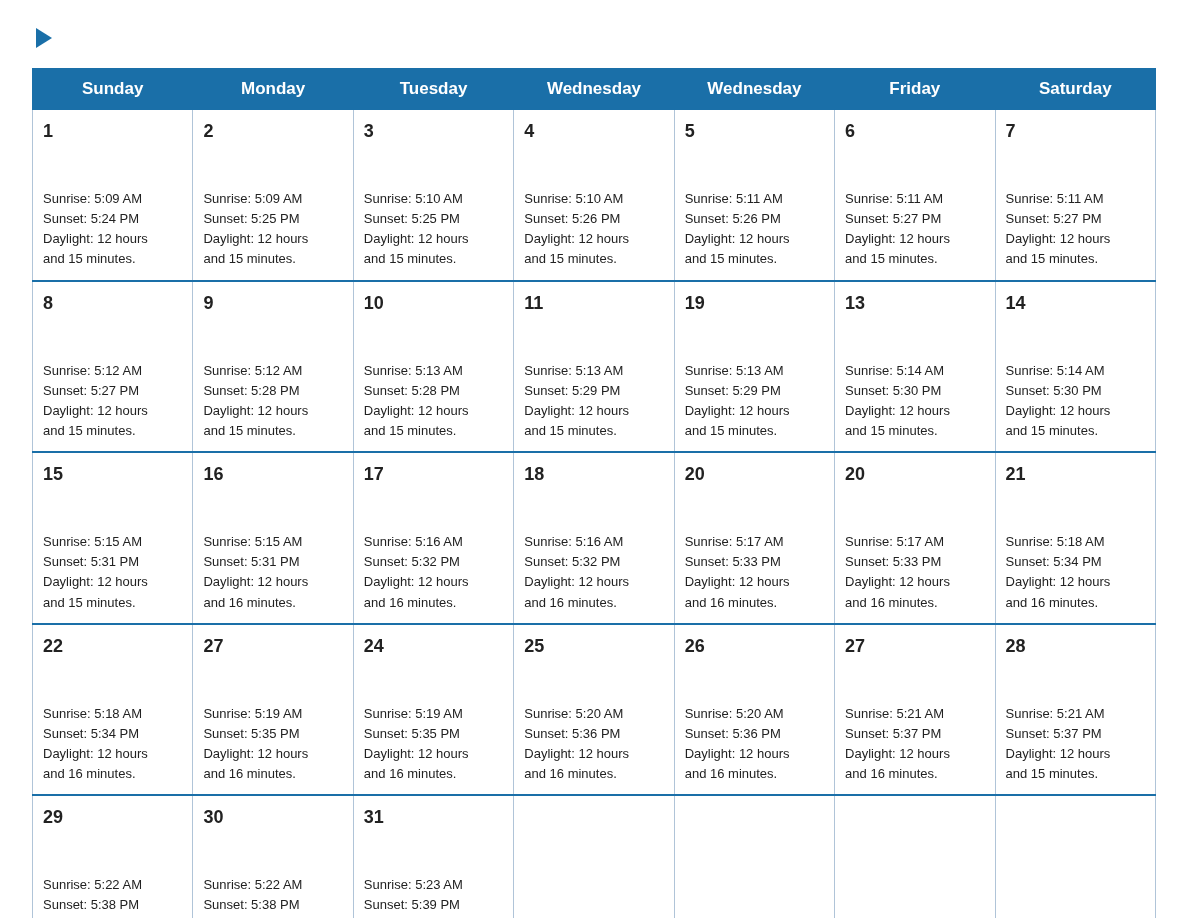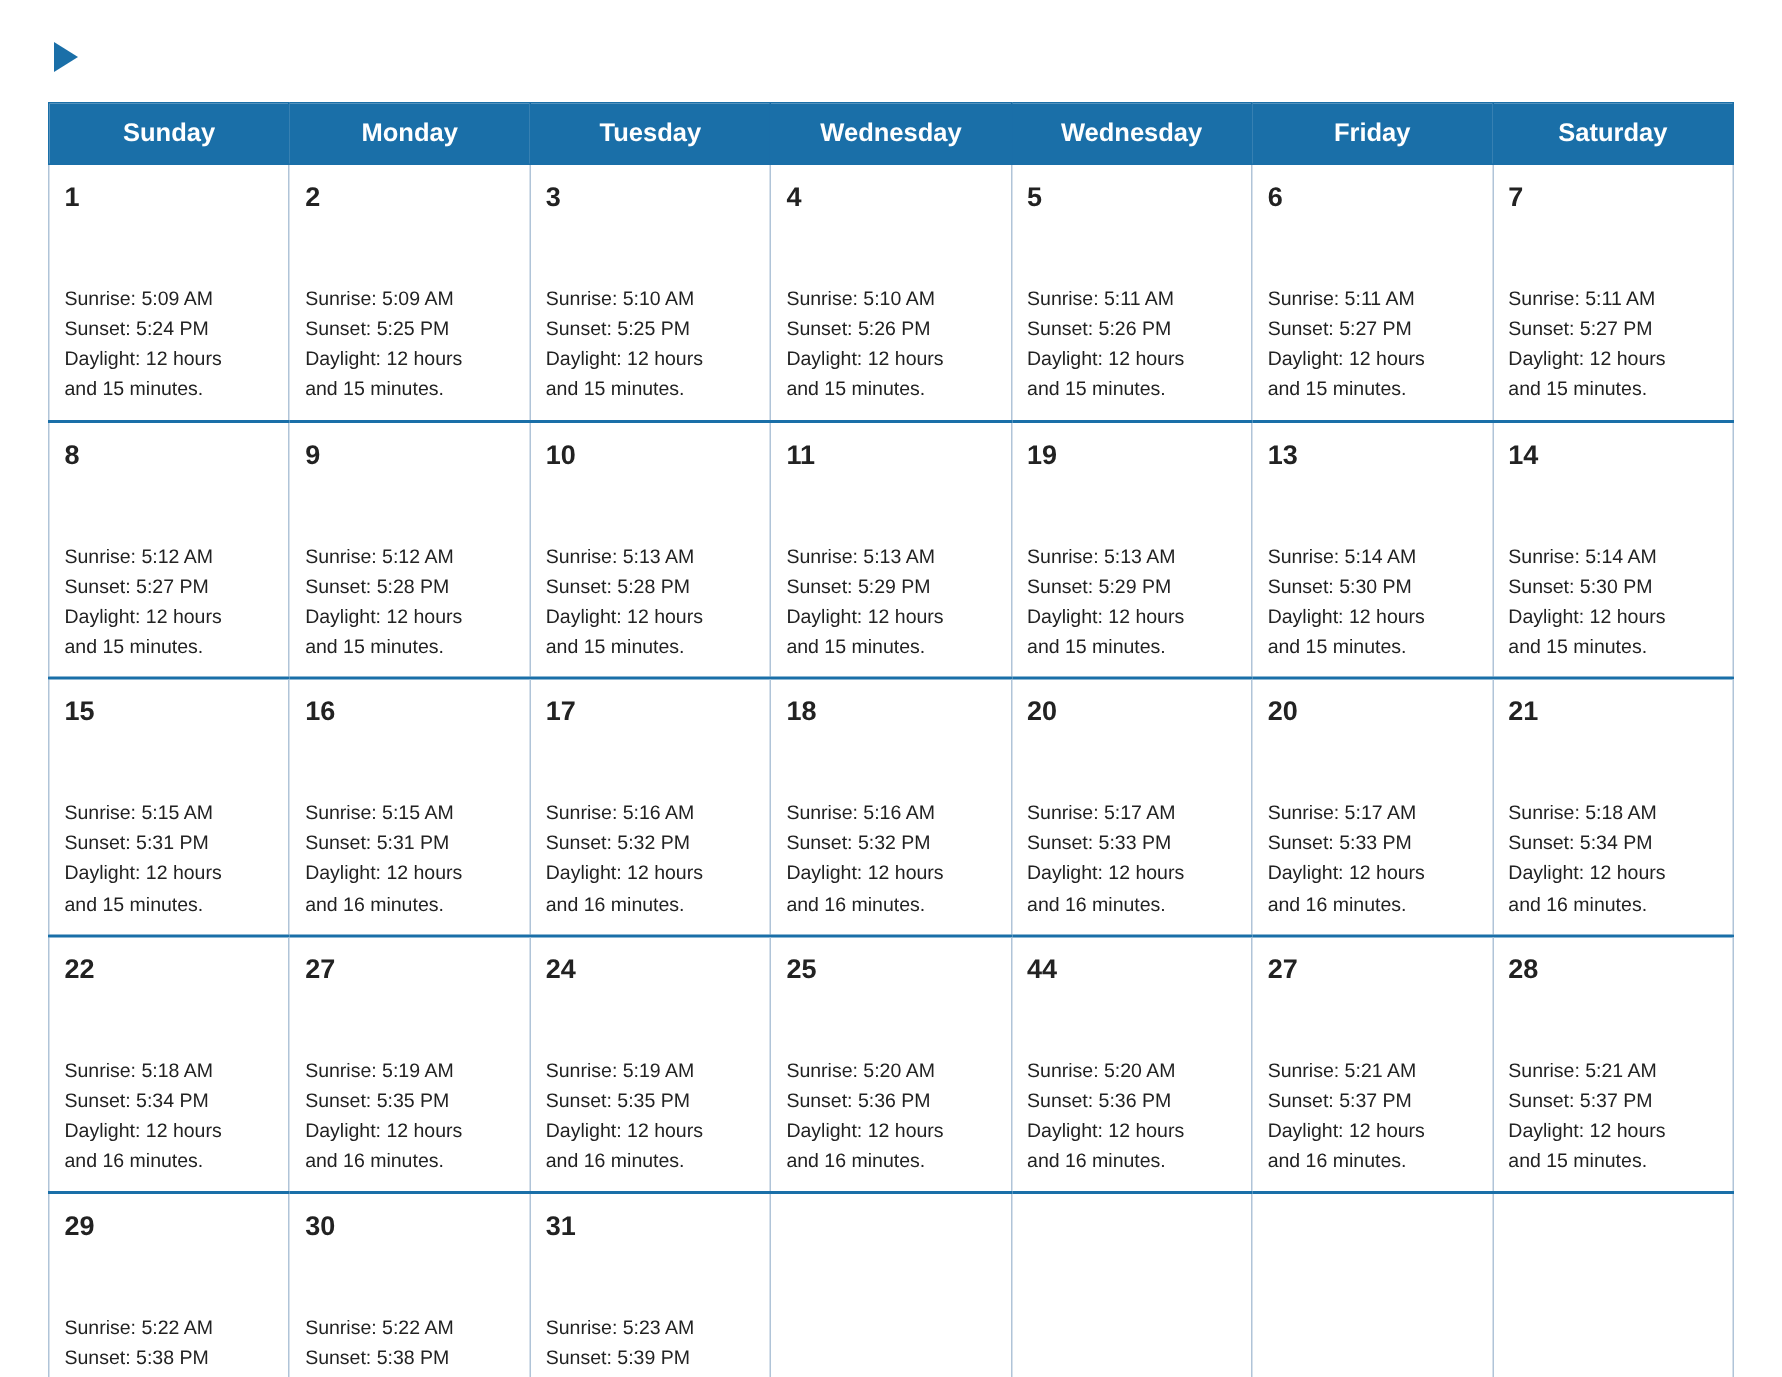--- a/index.html
+++ b/index.html
@@ -231,21 +231,21 @@
         </td>
         <td>
           <span class="day-num">24</span>
           <div class="day-info">Sunrise: 5:19 AM<br>Sunset: 5:35 PM<br>Daylight: 12 hours<br>and 16 minutes.</div>
         </td>
         <td>
           <span class="day-num">25</span>
           <div class="day-info">Sunrise: 5:20 AM<br>Sunset: 5:36 PM<br>Daylight: 12 hours<br>and 16 minutes.</div>
         </td>
         <td>
-          <span class="day-num">44</span>
+          <span class="day-num">26</span>
           <div class="day-info">Sunrise: 5:20 AM<br>Sunset: 5:36 PM<br>Daylight: 12 hours<br>and 16 minutes.</div>
         </td>
         <td>
           <span class="day-num">27</span>
           <div class="day-info">Sunrise: 5:21 AM<br>Sunset: 5:37 PM<br>Daylight: 12 hours<br>and 16 minutes.</div>
         </td>
         <td>
           <span class="day-num">28</span>
           <div class="day-info">Sunrise: 5:21 AM<br>Sunset: 5:37 PM<br>Daylight: 12 hours<br>and 15 minutes.</div>
         </td>

